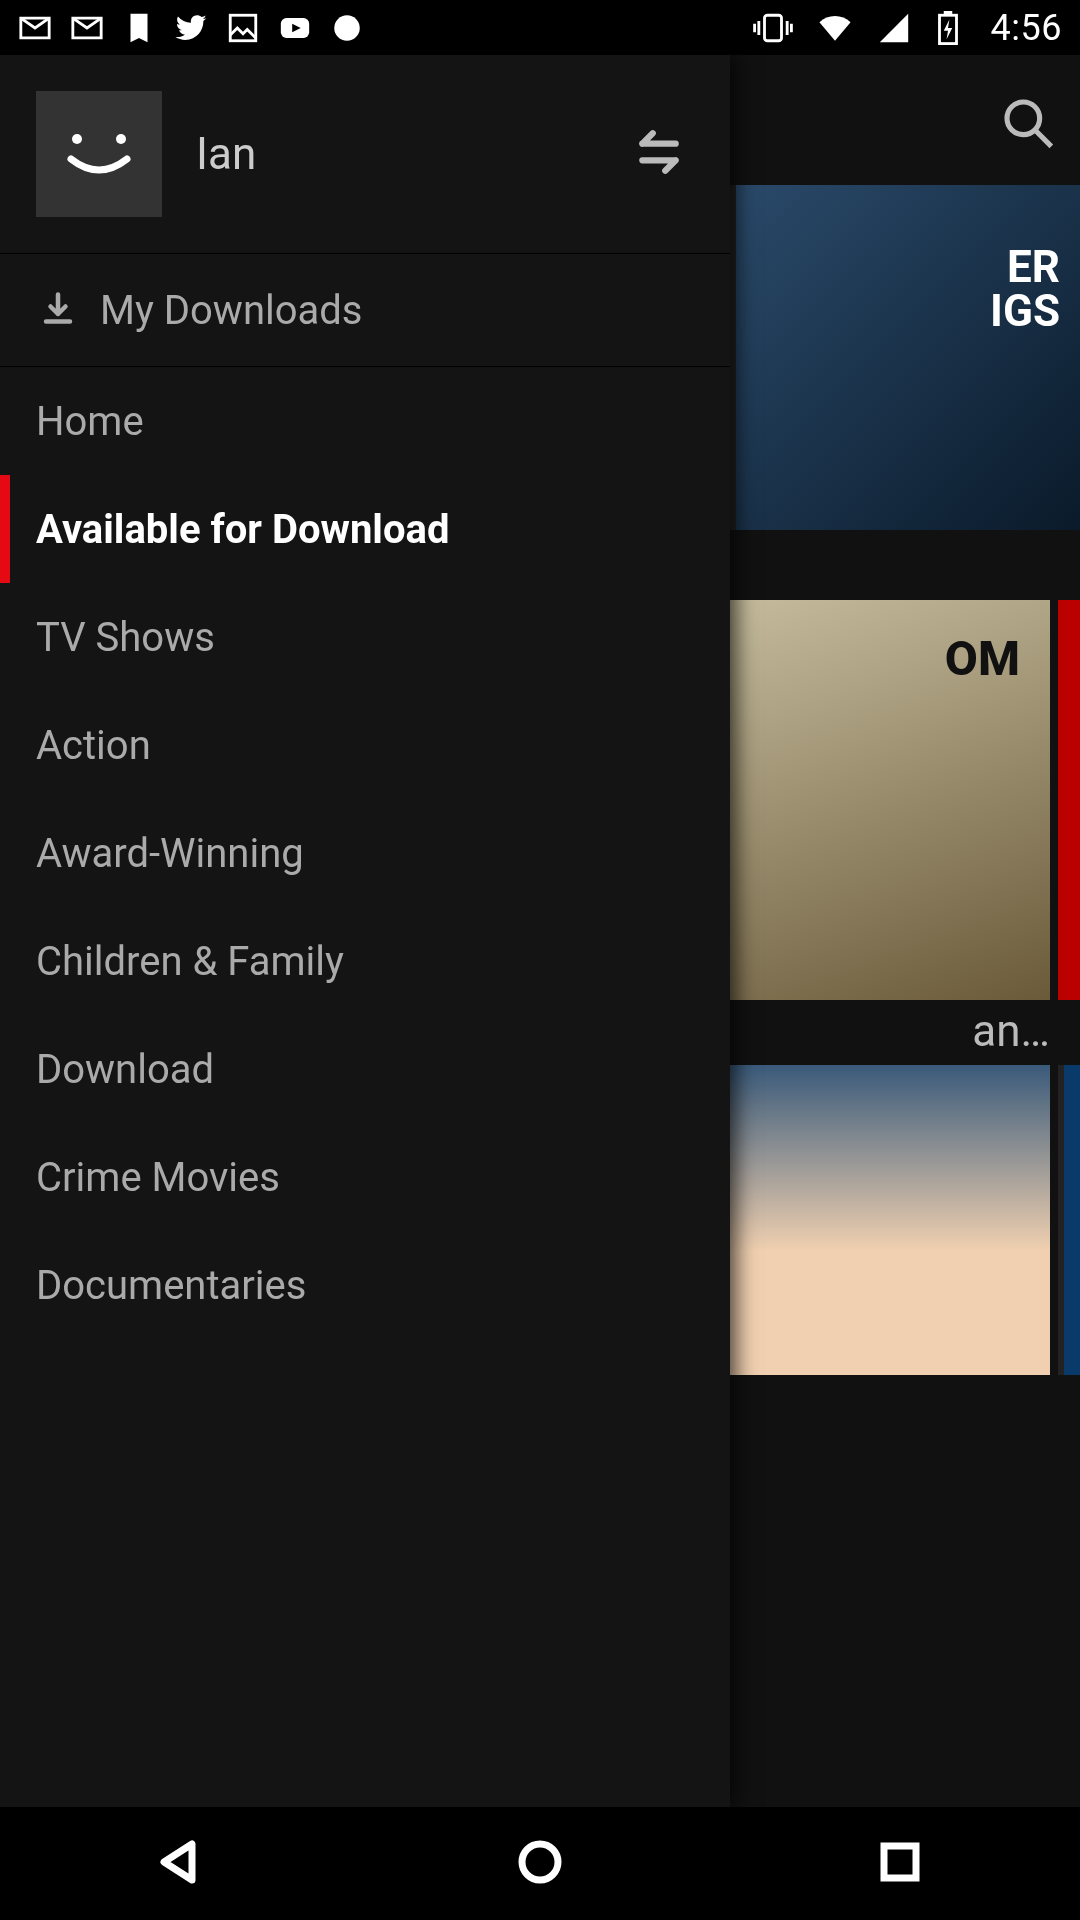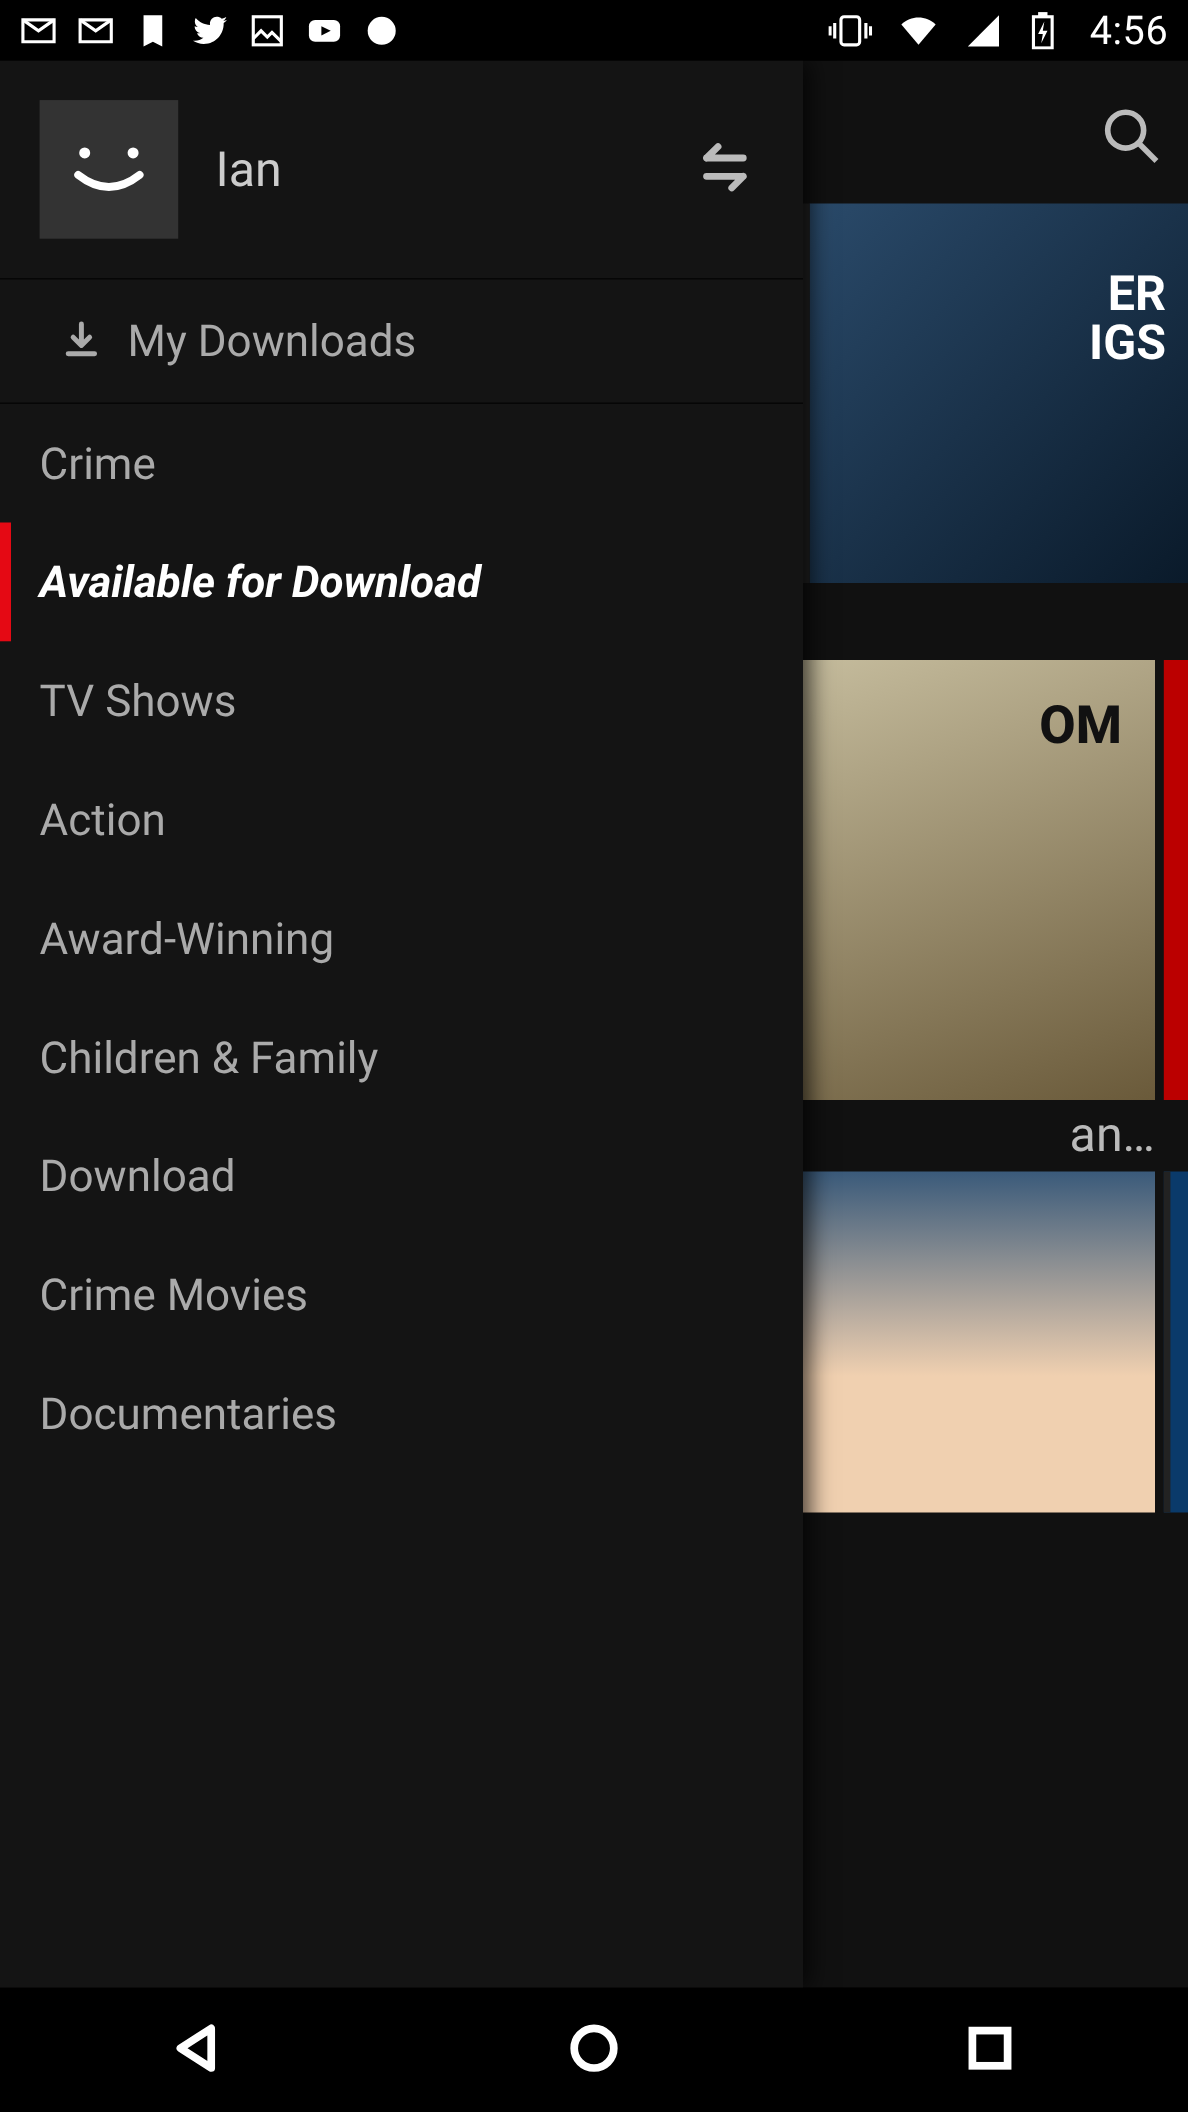--- a/index.html
+++ b/index.html
@@ -93,23 +93,23 @@
     .drawer-section {
       border-bottom: 1px solid #000;
     }
     .drawer-item {
       display:flex;
       align-items:center;
       height: 108px;
       padding: 0 36px;
       gap: 24px;
     }
-    .drawer-item.with-icon { height: 112px; padding-left: 56px; }
+    .drawer-item.with-icon { height: 112px; padding-left: 40px; }
     .drawer-item .label { font-size: 40px; color: #aaa; }
-    .drawer-item.active { position:relative;font-style:italic; }
+    .drawer-item.active { position:relative; }
     .drawer-item.active::before{
       content:'';position:absolute;left:0;top:0;bottom:0;width:10px;background:#e50914;
     }
     .drawer-item.active .label{ color:#fff; font-weight:700; }
     .dl-icon svg{width:36px;height:36px; stroke:#aaa; fill:none; stroke-width:3;}
 
     
     .navbar {
       position:absolute; bottom:0; left:0; right:0;
       height:113px;
@@ -237,21 +237,21 @@
         <svg viewBox="0 0 24 24">
             <path d="M12 3v13m0 0l-5-5m5 5l5-5M4 21h16" stroke-linecap="round" stroke-linejoin="round"></path>
           </svg>
       </span>
       <span class="label">My Downloads</span>
     </div>
   </div>
 
   <div class="drawer-section" style="border-bottom:none;flex:1;overflow:hidden">
     <div class="drawer-item">
-      <span class="label">Crime</span>
+      <span class="label">Home</span>
     </div>
     <div class="drawer-item active">
       <span class="label">Available for Download</span>
     </div>
     <div class="drawer-item">
       <span class="label">TV Shows</span>
     </div>
     <div class="drawer-item">
       <span class="label">Action</span>
     </div>

